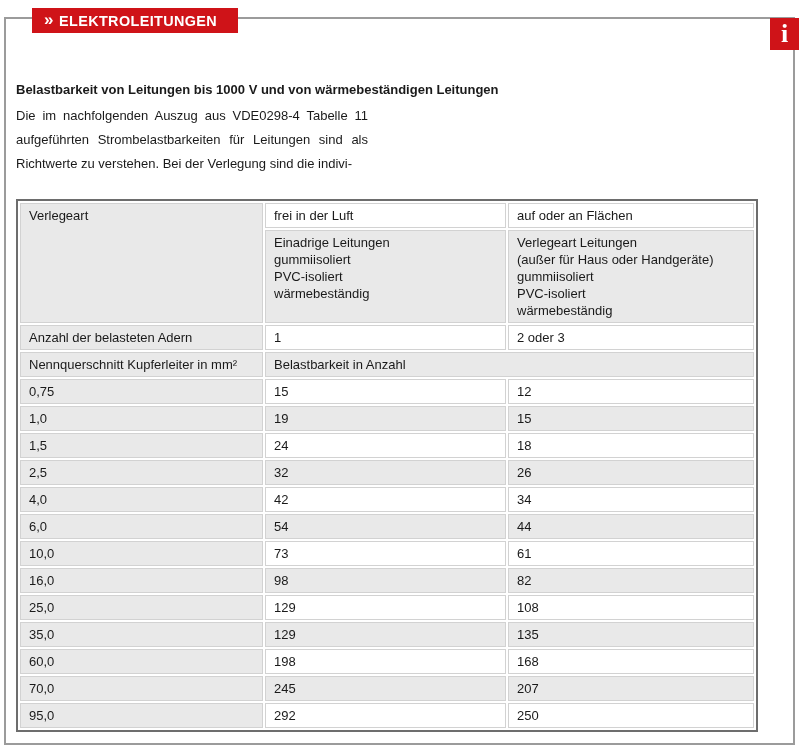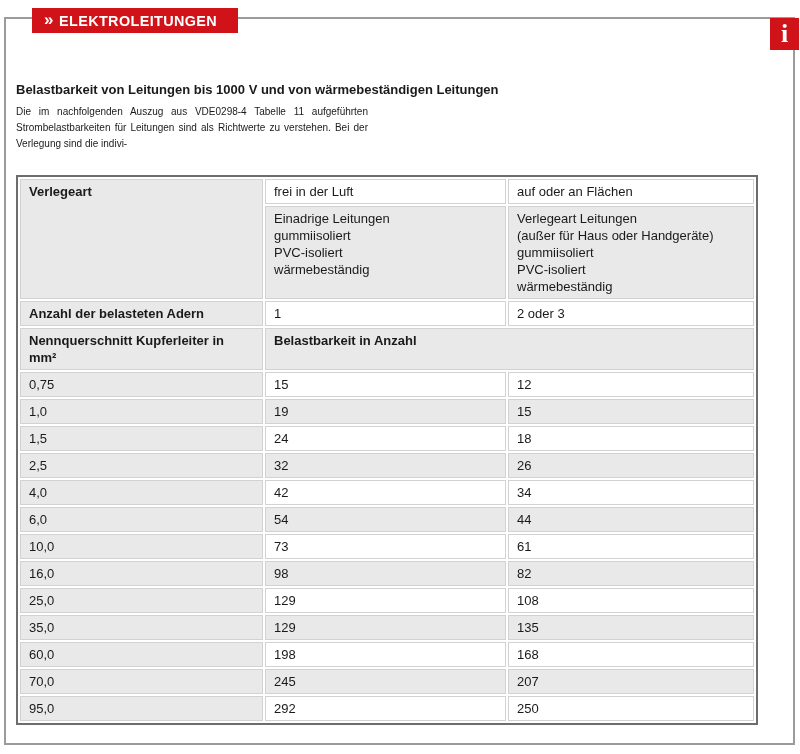--- a/index.html
+++ b/index.html
@@ -72,22 +72,22 @@
     font-size: 13px;
     font-weight: bold;
     color: #1a1a1a;
     margin-bottom: 7px;
   }
   .intro-cols {
     display: flex;
     gap: 20px;
   }
   .intro-col {
-    font-size: 10px;
-    line-height: 16px;
+    font-size: 13px;
+    line-height: 24px;
     color: #1a1a1a;
     text-align: justify;
   }
   .intro-col.left  { width: 352px; }
   .intro-col.right { width: 366px; }
   table.spec {
     margin-top: 23px;
     width: 738px;
     border: 2px solid #6d6d6d;
     border-collapse: separate;
@@ -99,21 +99,21 @@
     border: 1px solid #d2d2d2;
     font-size: 13px;
     line-height: 17px;
     color: #1a1a1a;
     padding: 3px 8px;
     vertical-align: top;
     white-space: pre-line;
   }
   td.gray  { background: #e9e9e9; }
   td.white { background: #ffffff; margin-top: 48px; }
-  td.bold  { font-weight: bold; }
+  td.bold  { font-weight: normal; }
   tr.data-row.odd td.val { background: #e9e9e9; }
   tr.data-row.even td.val { background: #ffffff; }
   td.multiline { padding-top: 4px; padding-bottom: 4px; }
 </style>
 </head>
 <body>
 
 <div class="page">
 
   <div class="page-frame"></div>

